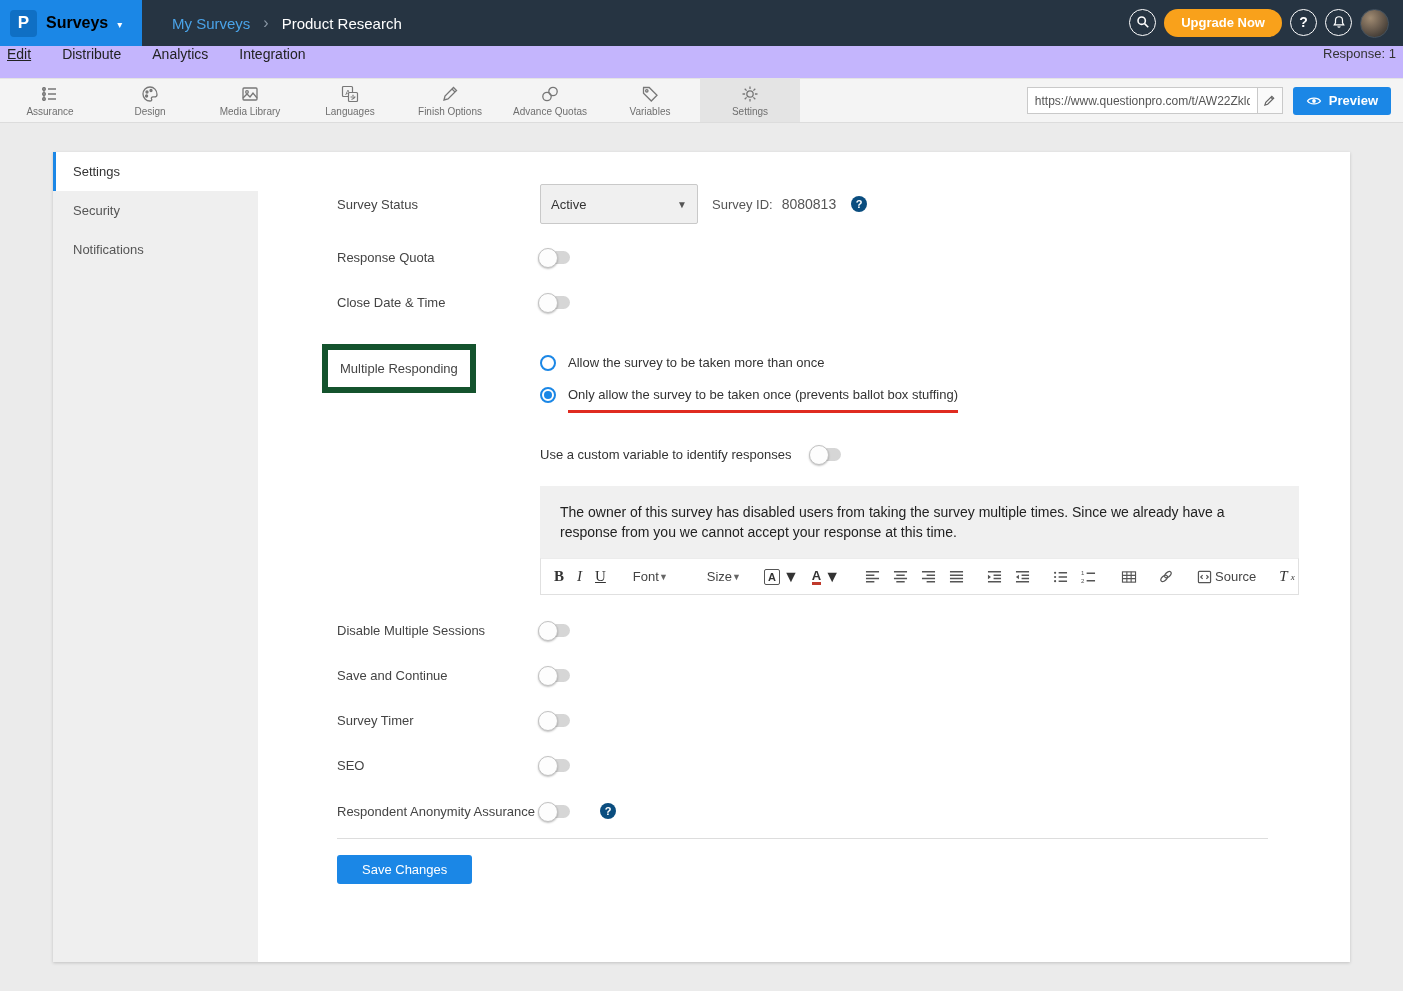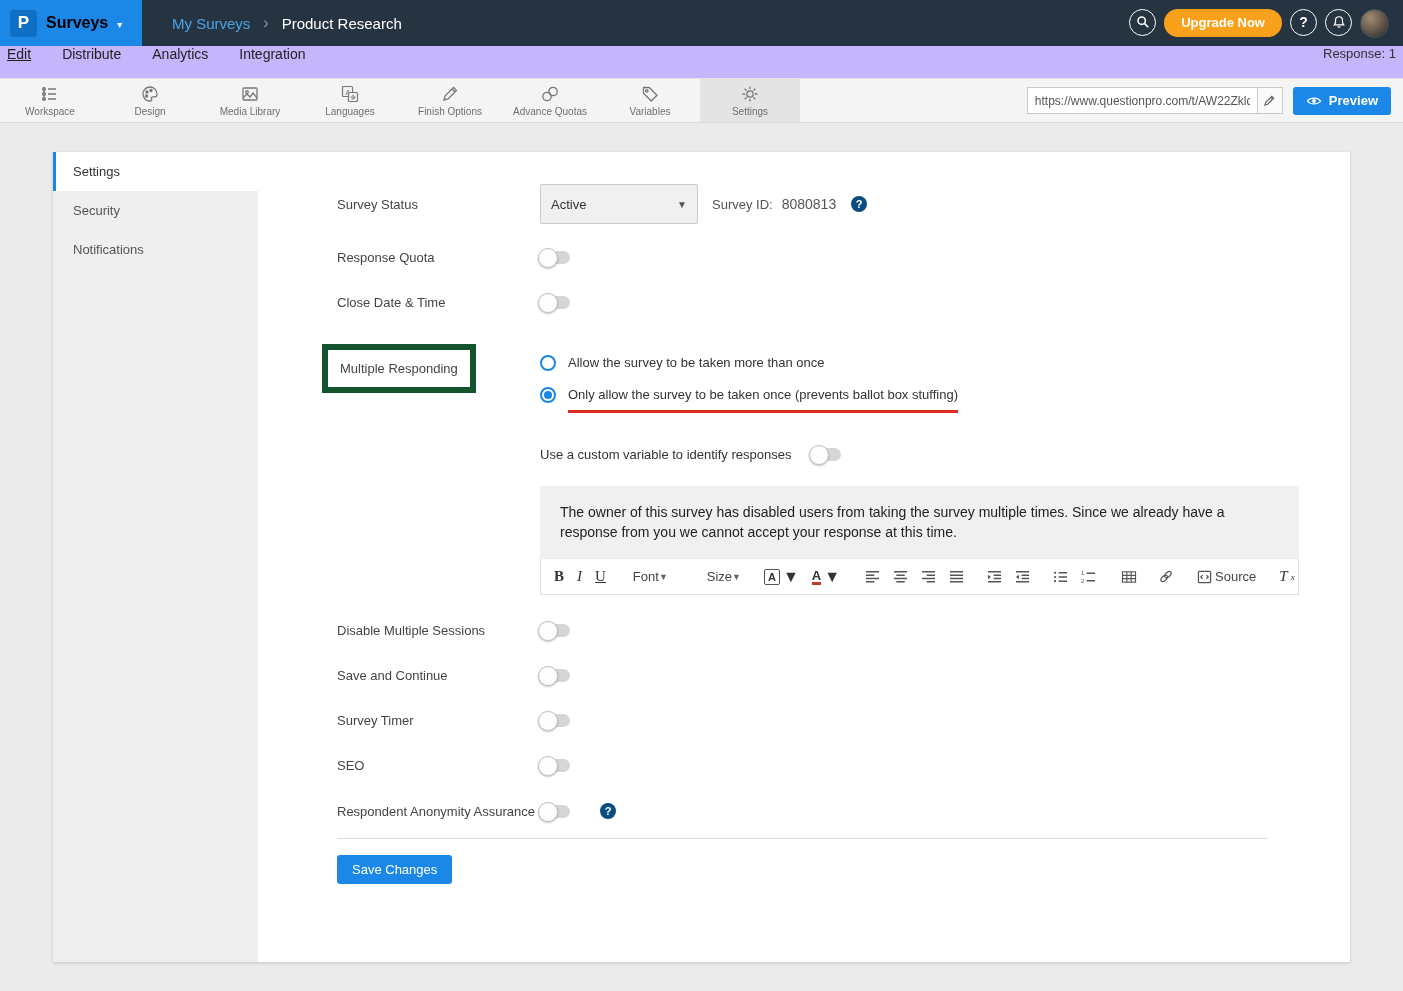--- a/index.html
+++ b/index.html
@@ -164,21 +164,21 @@
     width:16px; height:16px; display:flex; align-items:center; justify-content:center;
   }
   .a-color { font-size:13px; font-weight:bold; border-bottom:3px solid #c0392b; line-height:13px; }
   .ed-src-label { font-size:13px; color:#444; }
   .ed-tx { font-family:"Liberation Serif", serif; font-style:italic; font-size:15px; }
   .ed-tx sub { font-size:9px; }
   
   .divider { border-top:1px solid #ddd; width:931px; margin-top:19px; }
   .save-btn {
     margin-top:16px; height:29px; background:#1b87e6; color:#fff; border:none;
-    border-radius:3px; font-size:13px; padding:0 15px; cursor:pointer;
+    border-radius:3px; font-size:13px; padding:0 25px; cursor:pointer;
     font-family:"Liberation Sans", sans-serif;
   }
   .mb26 { margin-bottom:26px; } .mb30 { margin-bottom:30px; }
   .mb34 { margin-bottom:34px; } .mb24 { margin-bottom:24px; }
   .mt28 { margin-top:28px; }
 </style>
 </head>
 <body>
 
 <div class="header">
@@ -224,21 +224,21 @@
 <div class="toolbar">
 
   <div class="tb-item">
     <svg width="20" height="20" viewBox="0 0 20 20" fill="none" stroke="#777" stroke-width="1.3">
         <path d="M4 3v14"></path>
         <circle cx="4" cy="5" r="1.4"></circle>
         <circle cx="4" cy="10" r="1.4"></circle>
         <circle cx="4" cy="15" r="1.4"></circle>
         <path d="M8 5h8M8 10h8M8 15h8"></path>
       </svg>
-    <span class="tb-label">Workspace</span>
+    <span class="tb-label">Assurance</span>
   </div>
 
   <div class="tb-item">
     <svg width="20" height="20" viewBox="0 0 20 20" fill="none" stroke="#777" stroke-width="1.3">
         <path d="M10 3a7 7 0 1 0 0 14c1.6 0 2.1-1.1 1.5-2.1-.5-1 .1-2 1.4-2h1.6A2.5 2.5 0 0 0 17 10.4C17 6.3 13.9 3 10 3z"></path>
         <circle cx="7" cy="8" r="1" fill="#777"></circle>
         <circle cx="11" cy="6.5" r="1" fill="#777"></circle>
         <circle cx="6.6" cy="12" r="1" fill="#777"></circle>
       </svg>
     <span class="tb-label">Design</span>

